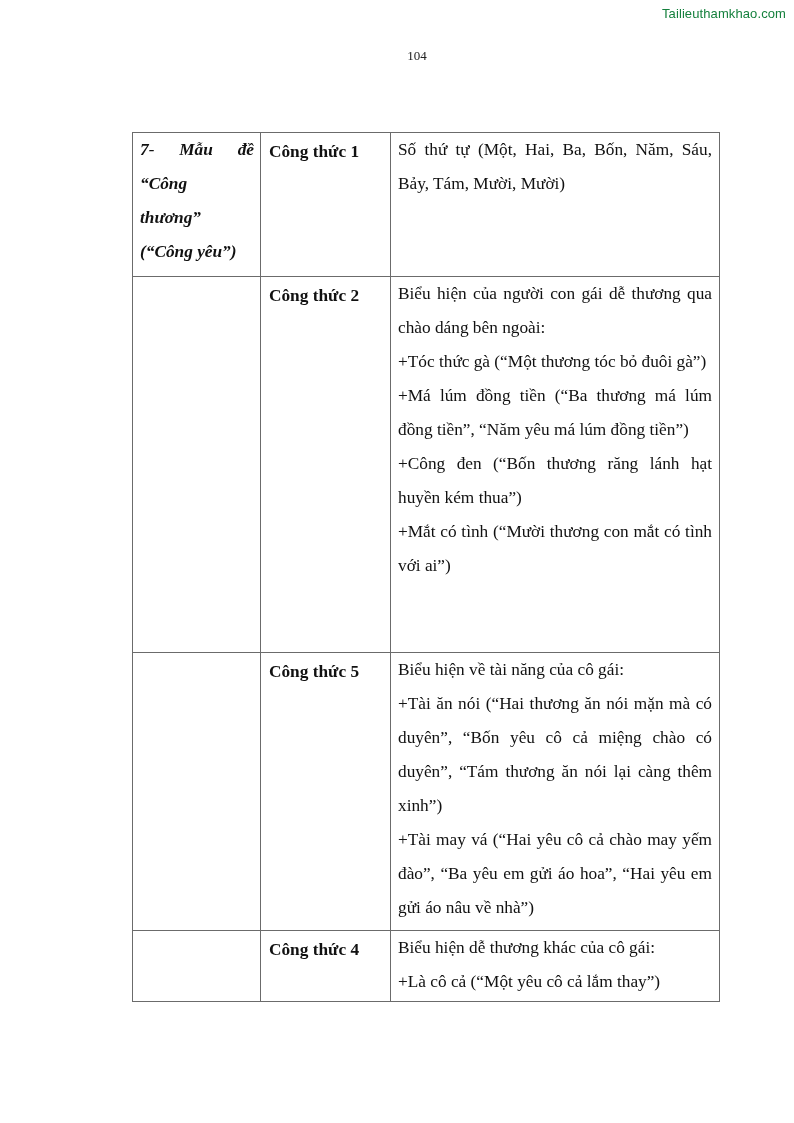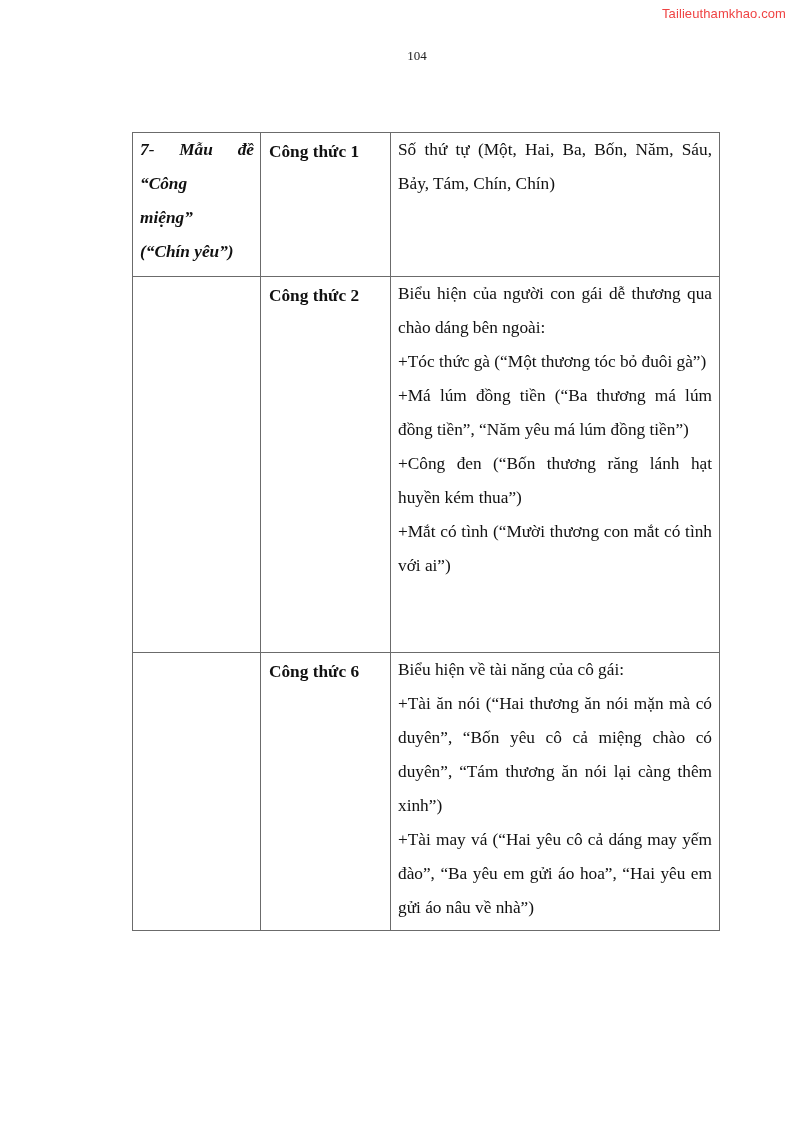--- a/index.html
+++ b/index.html
@@ -14,21 +14,21 @@
       overflow: hidden;
       font-family: "Liberation Serif", "DejaVu Serif", serif;
       color: #111111;
     }
     .watermark {
       position: absolute;
       top: 6px;
       right: 8px;
       font-family: "Liberation Sans", "DejaVu Sans", sans-serif;
       font-size: 13px;
-      color: #ef4444;
+      color: #15803d;
       letter-spacing: 0.1px;
     }
     .page-number {
       position: absolute;
       top: 48px;
       left: 0;
       width: 834px;
       text-align: center;
       font-size: 13px;
       color: #222;
@@ -95,45 +95,53 @@
   </colgroup>
   <tbody>
     <tr class="row1">
       <td class="topic">
         <span class="line justify">
           <span>7-</span>
           <span>Mẫu</span>
           <span>đề</span>
         </span>
         <span class="line">“Công</span>
-        <span class="line">miệng”</span>
-        <span class="line">(“Chín yêu”)</span>
+        <span class="line">thương”</span>
+        <span class="line">(“Công yêu”)</span>
       </td>
       <td class="formula">Công thức 1</td>
       <td class="desc">
-        <span class="para">Số thứ tự (Một, Hai, Ba, Bốn, Năm, Sáu, Bảy, Tám, Chín, Chín)</span>
+        <span class="para">Số thứ tự (Một, Hai, Ba, Bốn, Năm, Sáu, Bảy, Tám, Mười, Mười)</span>
       </td>
     </tr>
 
     <tr class="row2">
       <td></td>
       <td class="formula">Công thức 2</td>
       <td class="desc">
         <span class="para">Biểu hiện của người con gái dễ thương qua chào dáng bên ngoài:</span>
         <span class="para">+Tóc thức gà (“Một thương tóc bỏ đuôi gà”)</span>
         <span class="para">+Má lúm đồng tiền (“Ba thương má lúm đồng tiền”, “Năm yêu má lúm đồng tiền”)</span>
         <span class="para">+Công đen (“Bốn thương răng lánh hạt huyền kém thua”)</span>
         <span class="para">+Mắt có tình (“Mười thương con mắt có tình với ai”)</span>
       </td>
     </tr>
 
     <tr class="row3">
       <td></td>
-      <td class="formula">Công thức 6</td>
+      <td class="formula">Công thức 5</td>
       <td class="desc">
         <span class="para">Biểu hiện về tài năng của cô gái:</span>
         <span class="para">+Tài ăn nói (“Hai thương ăn nói mặn mà có duyên”, “Bốn yêu cô cả miệng chào có duyên”, “Tám thương ăn nói lại càng thêm xinh”)</span>
-        <span class="para">+Tài may vá (“Hai yêu cô cả dáng may yếm đào”, “Ba yêu em gửi áo hoa”, “Hai yêu em gửi áo nâu về nhà”)</span>
+        <span class="para">+Tài may vá (“Hai yêu cô cả chào may yếm đào”, “Ba yêu em gửi áo hoa”, “Hai yêu em gửi áo nâu về nhà”)</span>
       </td>
     </tr>
 
+    <tr class="row4">
+      <td></td>
+      <td class="formula">Công thức 4</td>
+      <td class="desc">
+        <span class="para">Biểu hiện dễ thương khác của cô gái:</span>
+        <span class="para">+Là cô cả (“Một yêu cô cả lắm thay”)</span>
+      </td>
+    </tr>
   </tbody>
 </table>
 
 </body></html>

